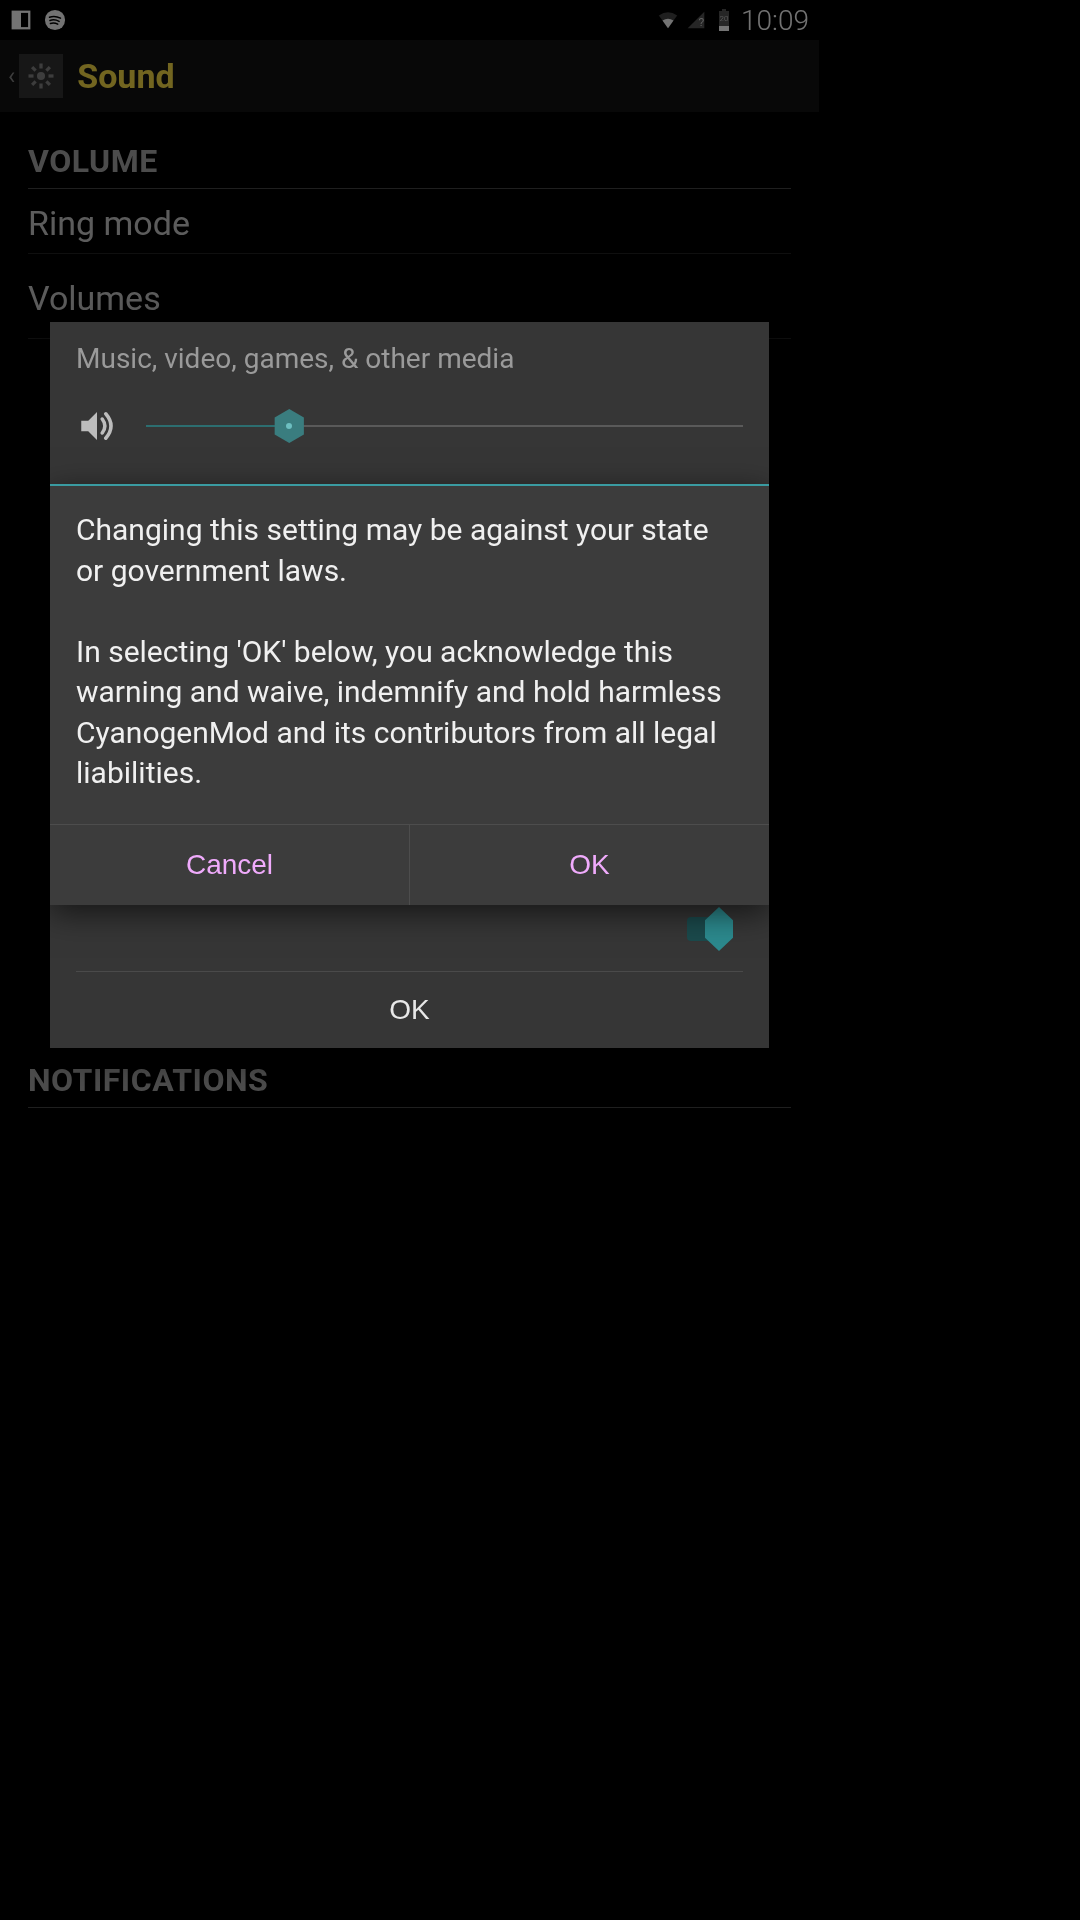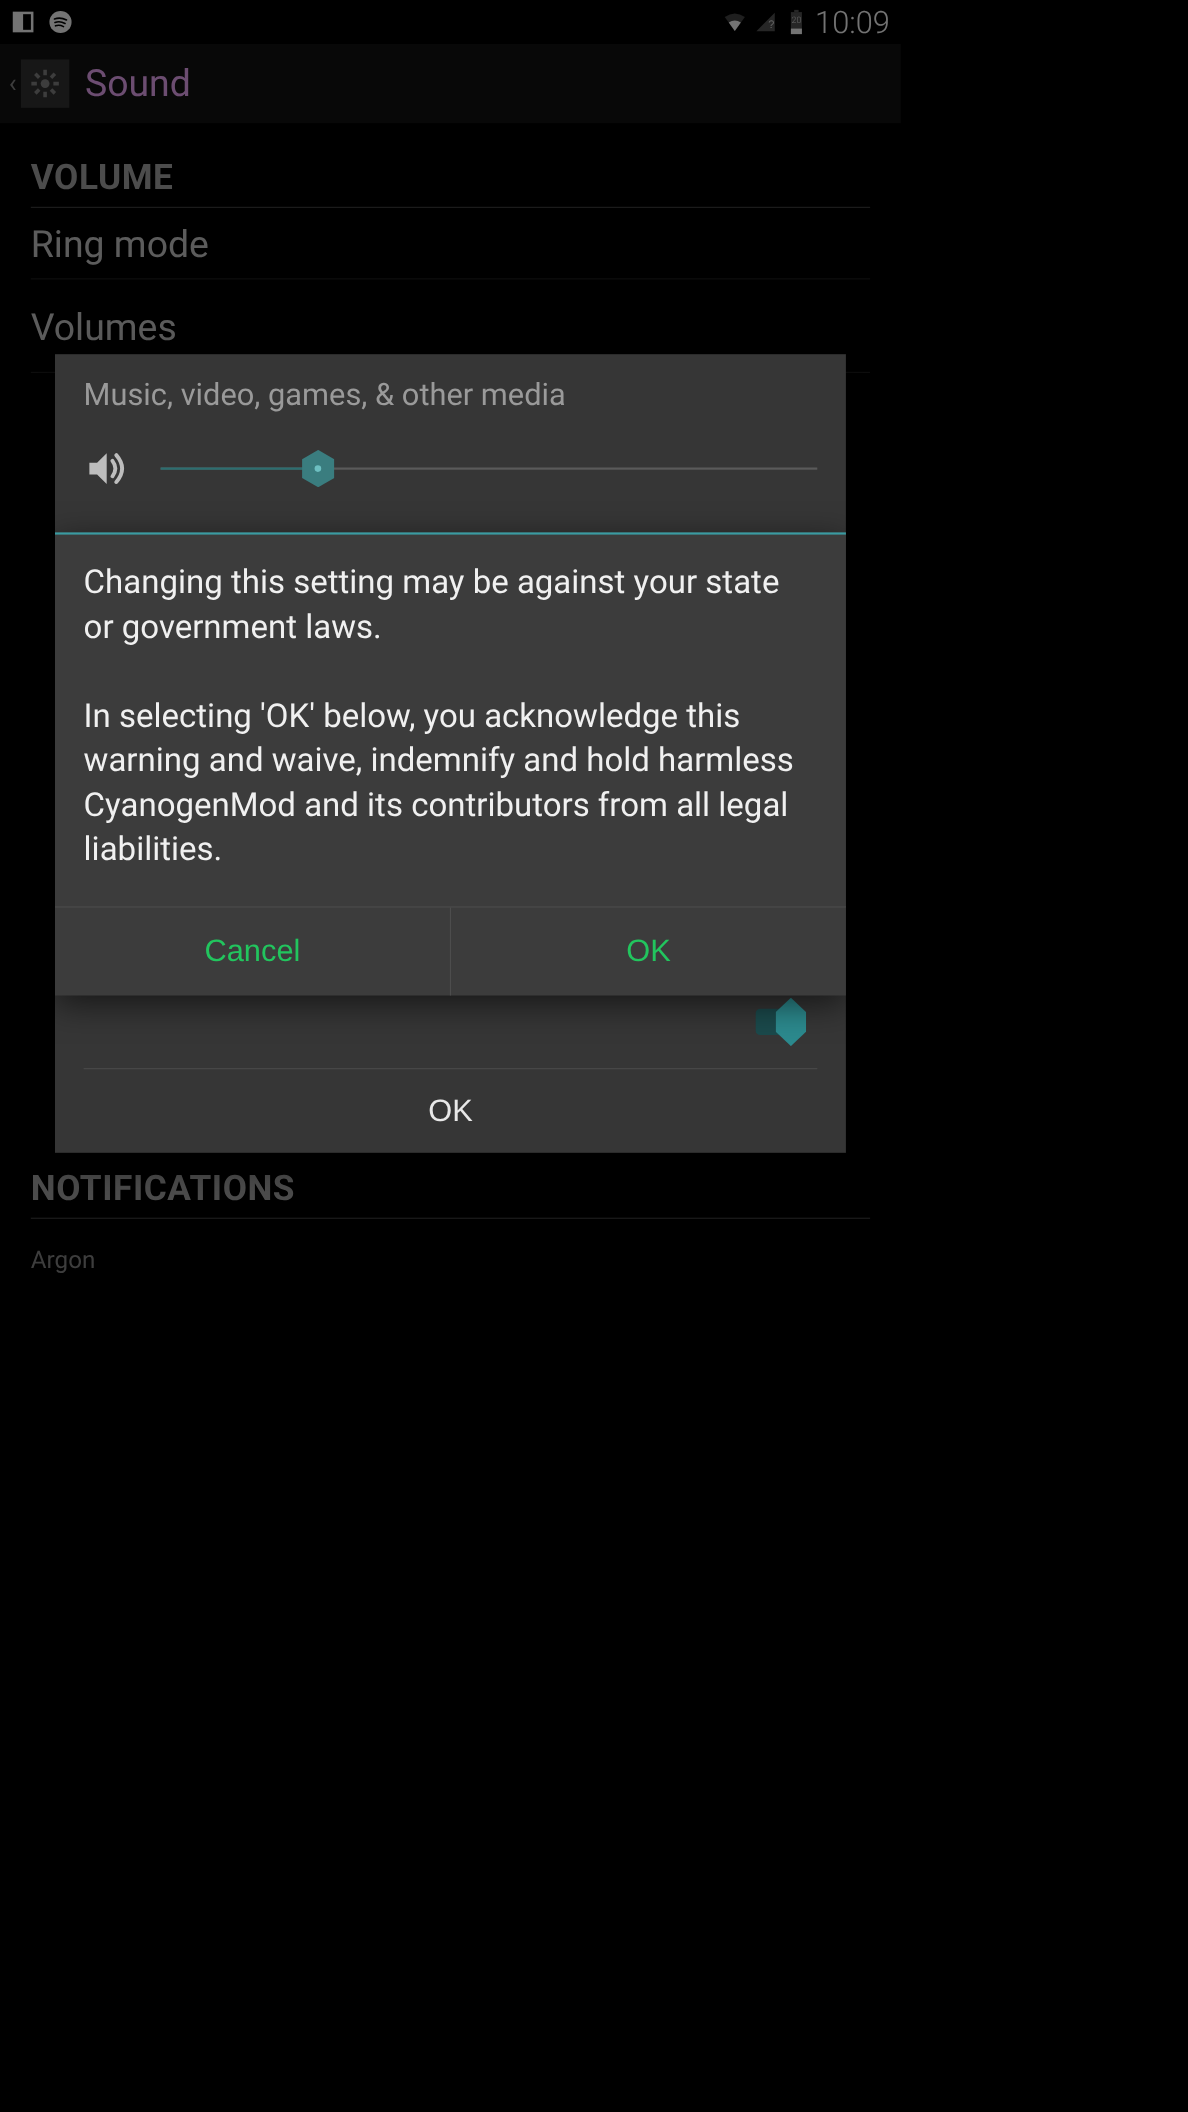--- a/index.html
+++ b/index.html
@@ -30,21 +30,21 @@
   background: #111;
   padding: 0 8px;
 }
 .actionbar .back-chev { color: #888; font-size: 24px; margin-right: 4px; }
 .actionbar .ab-icon {
   width: 44px; height: 44px;
   background: #333;
   display: flex; align-items: center; justify-content: center;
   margin-right: 14px;
 }
-.actionbar .ab-title { font-size: 34px; color: #f0abfc; font-weight: 400; }
+.actionbar .ab-title { font-size: 34px; color: #fde047; font-weight: 700; }
 
 .settings-list {
   padding: 8px 28px 0 28px;
 }
 .section-header {
   font-size: 32px;
   font-weight: 700;
   color: #aaa;
   letter-spacing: 0.5px;
   padding: 22px 0 8px 0;
@@ -146,21 +146,21 @@
   white-space: pre-line;
 }
 .wd-buttons {
   display: flex;
   border-top: 1px solid #4d4d4d;
 }
 .wd-buttons button {
   flex: 1;
   background: none;
   border: none;
-  color: #22c55e;
+  color: #f0abfc;
   font-size: 28px;
   padding: 24px 0;
 }
 .wd-buttons button:first-child { border-right: 1px solid #4d4d4d; }
 
 svg { display: block; }
 </style>
 </head>
 <body>
 
@@ -231,21 +231,20 @@
       <div class="li-title">Ring mode</div>
     </div>
     <div class="list-item">
       <div class="li-title">Volumes</div>
     </div>
 
     <div style="height:700px"></div>
 
     <div class="section-header">NOTIFICATIONS</div>
     <div class="list-item" style="border-bottom:none">
-      <div class="li-sub">Argon</div>
     </div>
   </div>
 </div>
 
 <div class="dialog volume-dialog">
   <div class="vd-label">Music, video, games, &amp; other media</div>
   <div class="vd-row">
     <span>
       <svg viewBox="0 0 24 24" width="42" height="42">
           <path d="M3 9 h4 l5 -5 v16 l-5 -5 h-4 Z" fill="#bdbdbd"></path>

